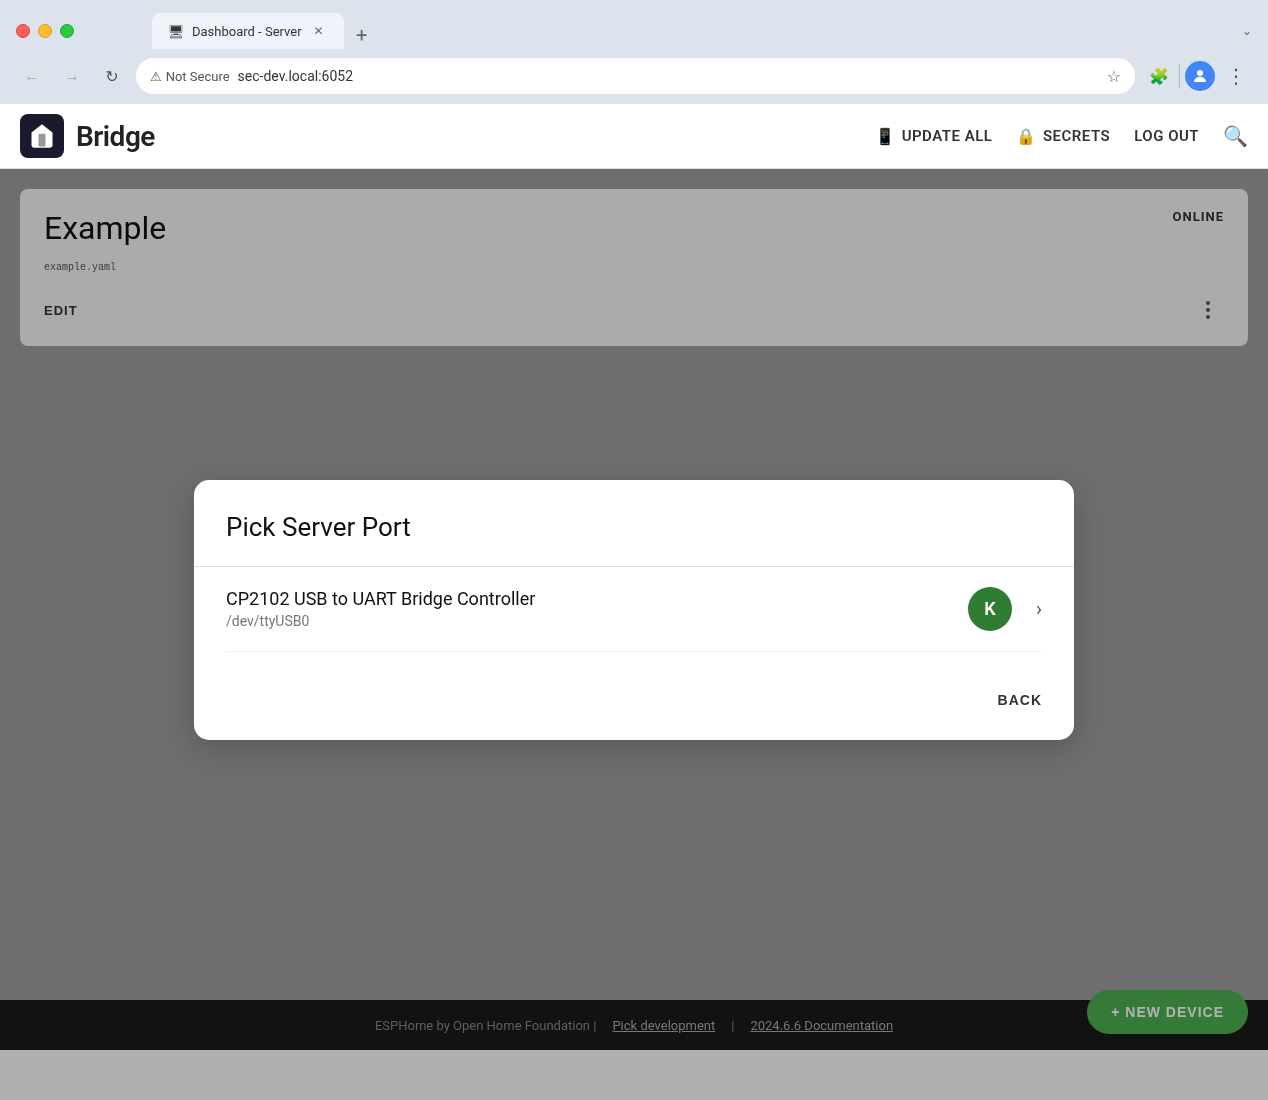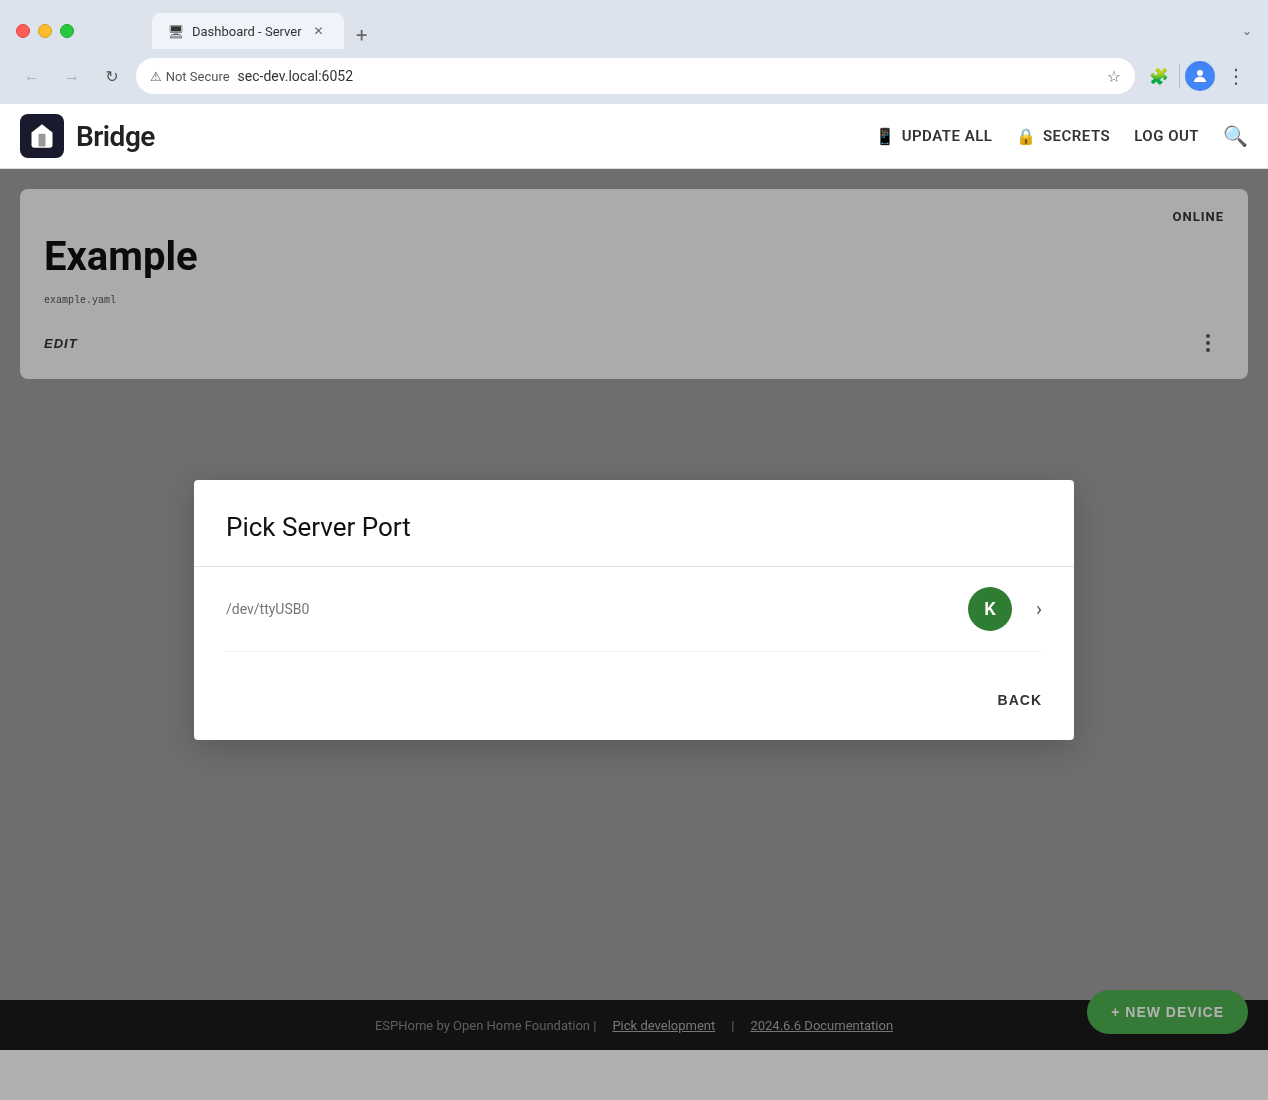--- a/index.html
+++ b/index.html
@@ -280,25 +280,24 @@
       top: 20px;
       right: 24px;
       font-size: 13px;
       font-weight: 700;
       color: #333;
       letter-spacing: 1px;
       text-align: right;
     }
 
     .device-name {
-      font-size: 40px;
-      font-weight: 700;
+      font-size: 32px;
+      font-weight: 400;
       color: #111;
       margin-bottom: 8px;
-      margin-top: 24px;
     }
 
     .device-file {
       font-family: 'Courier New', monospace;
       font-size: 10px;
       color: #555;
       background: transparent;
     }
 
     .device-actions {
@@ -310,21 +309,20 @@
 
     .action-btn {
       font-size: 13px;
       font-weight: 700;
       letter-spacing: 1px;
       color: #333;
       cursor: pointer;
       background: transparent;
       border: none;
       text-transform: uppercase;
-      font-style: italic;
     }
 
     .more-btn {
       margin-left: auto;
       cursor: pointer;
       font-size: 20px;
       color: #333;
       display: flex;
       flex-direction: column;
       gap: 3px;
@@ -393,21 +391,21 @@
       bottom: 0;
       background: rgba(0,0,0,0.3);
       display: flex;
       align-items: center;
       justify-content: center;
       z-index: 100;
     }
 
     .modal {
       background: white;
-      border-radius: 4px;
+      border-radius: 15px;
       width: 880px;
       padding: 32px;
       position: relative;
       box-shadow: 0 8px 32px rgba(0,0,0,0.2);
     }
 
     .modal-title {
       font-size: 26px;
       font-weight: 400;
       color: #111;
@@ -590,20 +588,21 @@
       </div>
     </div>
 
     <div class="modal-overlay">
       <div class="modal">
         <h2 class="modal-title">Pick Server Port</h2>
         <div class="modal-divider"></div>
 
         <div class="port-item">
           <div class="port-info">
+            <div class="port-name">CP2102 USB to UART Bridge Controller</div>
             <div class="port-path">/dev/ttyUSB0</div>
           </div>
           <div class="port-avatar">K</div>
           <span class="port-arrow">›</span>
         </div>
 
         <div class="modal-footer">
           <button class="back-btn">BACK</button>
         </div>
       </div>

